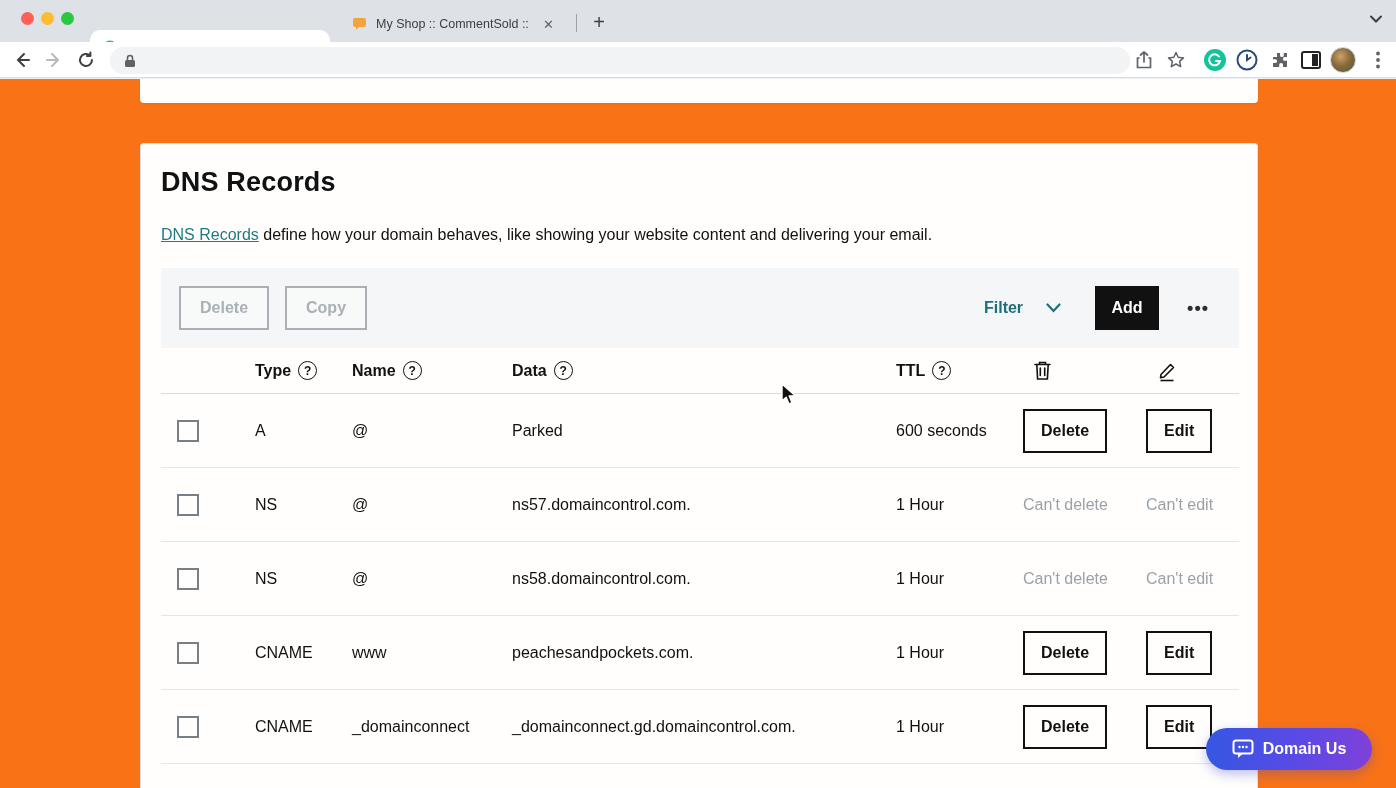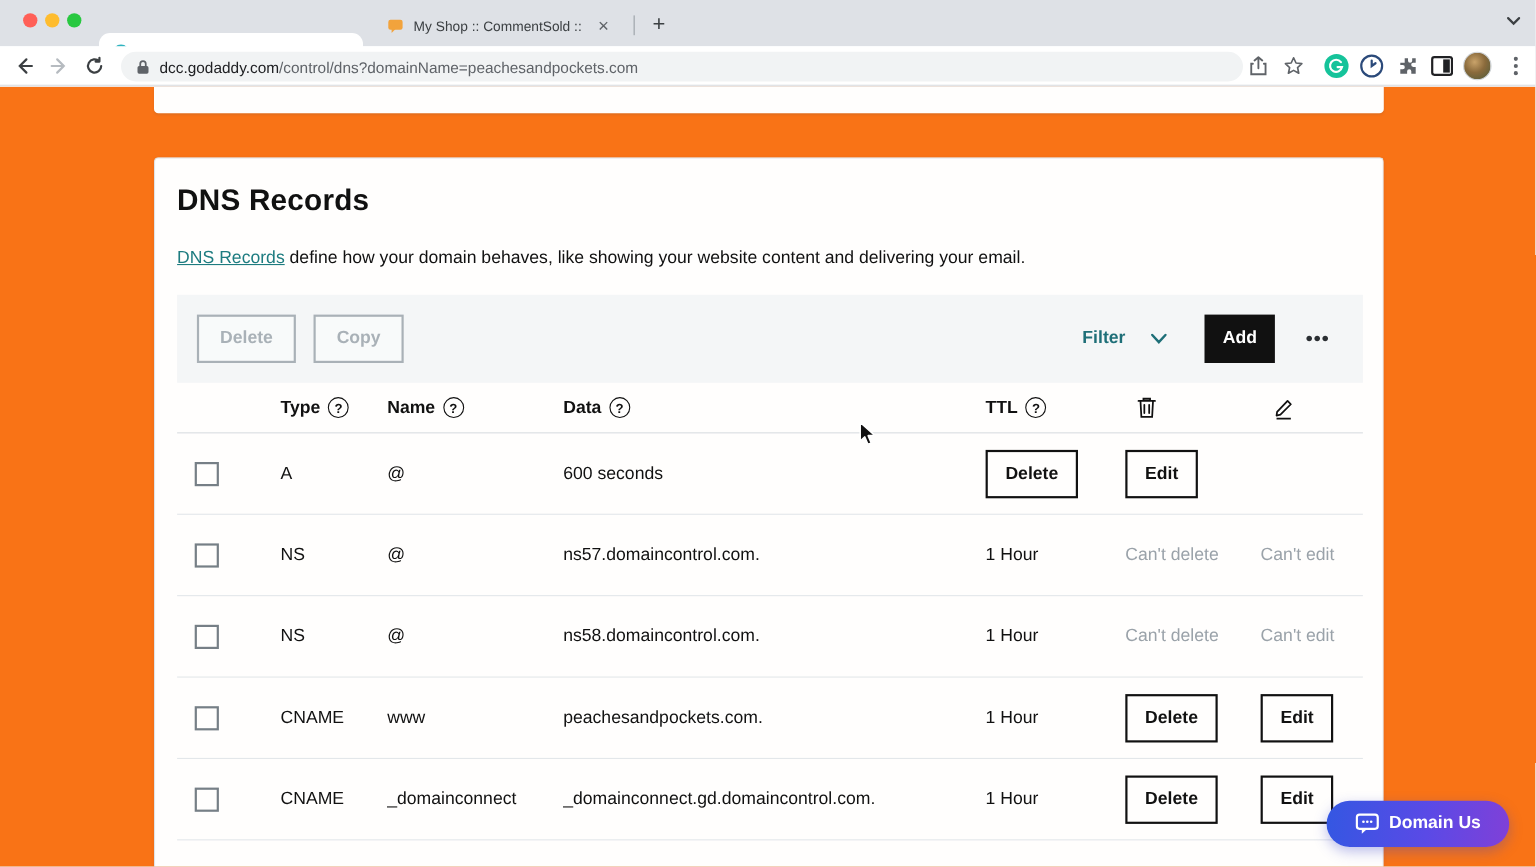--- a/index.html
+++ b/index.html
@@ -116,21 +116,20 @@
         </svg>
     </div>
 
     <div class="urlbar">
       <span>
         <svg width="12" height="14" viewBox="0 0 12 14">
             <rect x="1" y="6" width="10" height="7" rx="1.5" fill="#5f6368"></rect>
             <path d="M3.5 6 V4 a2.5 2.5 0 0 1 5 0 V6" fill="none" stroke="#5f6368" stroke-width="1.6"></path>
           </svg>
       </span>
-      <span class="url-text"><b style="font-weight:normal;color:#202124;">dcc.godaddy.com</b><span class="path">/control/dns?domainName=peachesandpockets.com</span></span>
     </div>
 
     <div class="ext-icon" style="left:1130px;">
       <svg width="16" height="18" viewBox="0 0 16 18">
           <path d="M8 1 V11 M4.5 4 L8 1 L11.5 4" fill="none" stroke="#5f6368" stroke-width="1.7" stroke-linecap="round" stroke-linejoin="round"></path>
           <path d="M3 7 H1.5 V16.5 H14.5 V7 H13" fill="none" stroke="#5f6368" stroke-width="1.7" stroke-linecap="round"></path>
         </svg>
     </div>
     <div class="ext-icon" style="left:1162px;">
       <svg width="18" height="18" viewBox="0 0 18 18">
@@ -225,20 +224,21 @@
               </svg>
           </div>
         </div>
         <div id="rows-container">
             <div class="trow">
               <div>
                 <div class="checkbox"></div>
               </div>
               <div>A</div>
               <div>@</div>
+              <div>Parked</div>
               <div>600 seconds</div>
               <div><button class="rowbtn">Delete</button></div>
               <div><button class="rowbtn">Edit</button></div>
             </div>
             <div class="trow">
               <div>
                 <div class="checkbox"></div>
               </div>
               <div>NS</div>
               <div>@</div>

